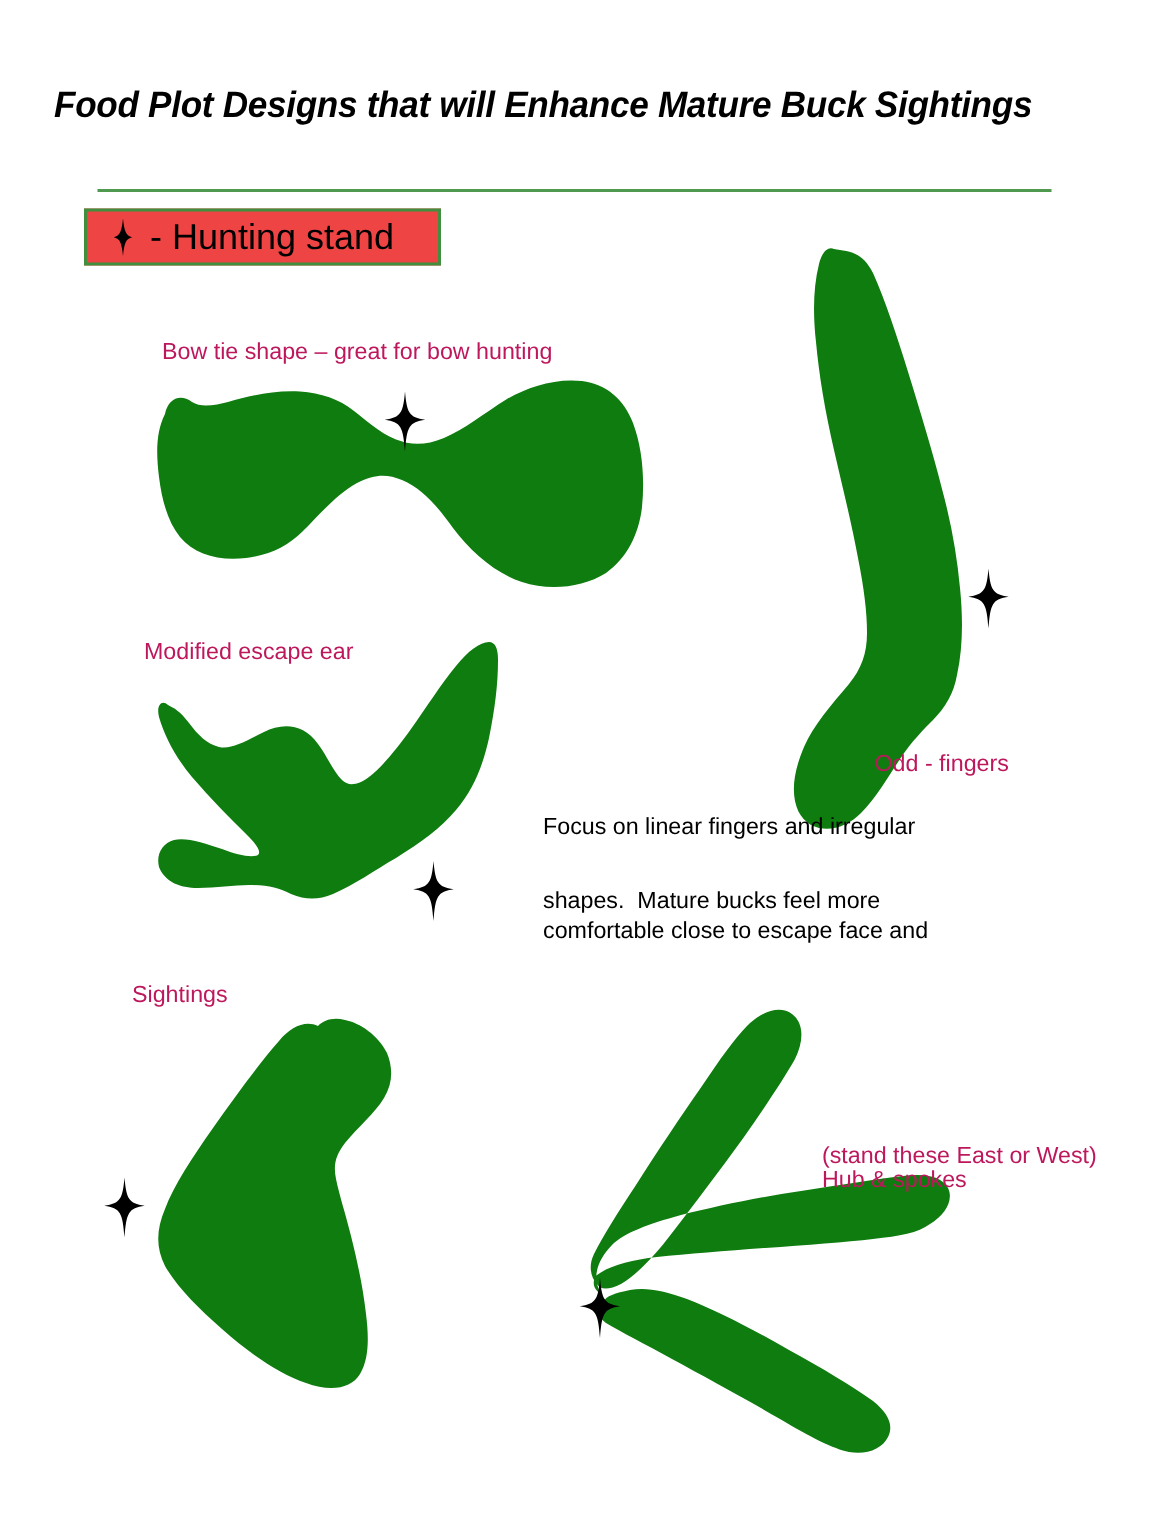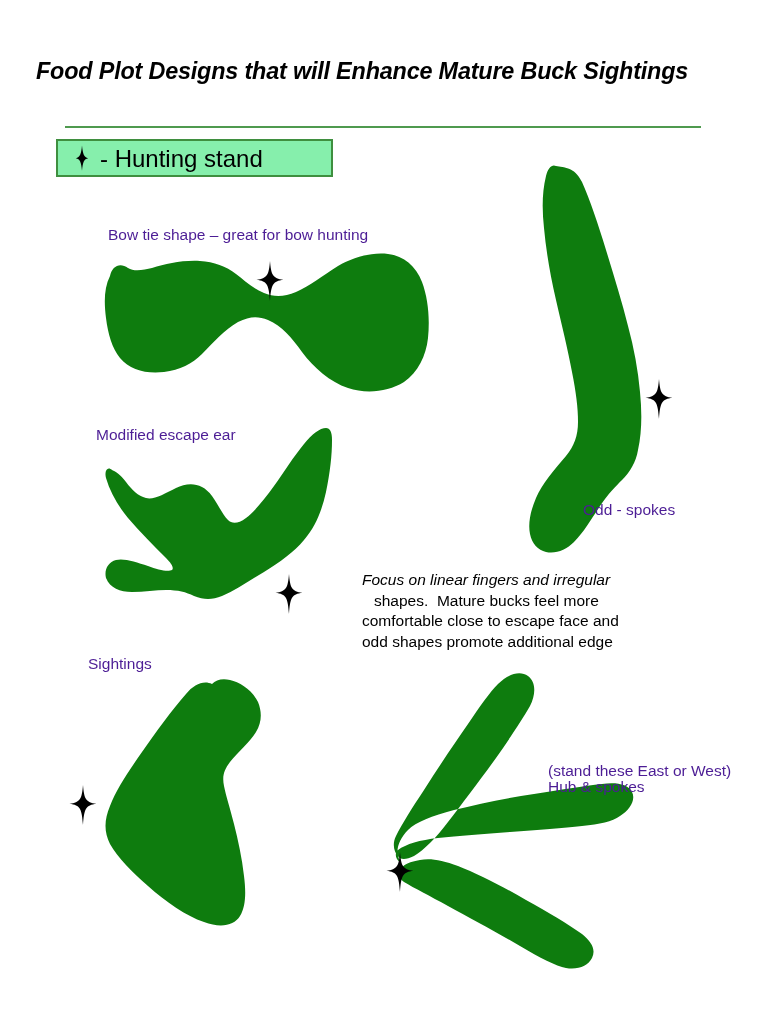--- a/index.html
+++ b/index.html
@@ -48,24 +48,24 @@
     width: 636px;
     height: 2px;
     background: #4f9a4f;
   }
 
   
   #legend-box {
     position: absolute;
     left: 56px;
     top: 139px;
-    width: 277px;
+    width: 238px;
     height: 38px;
     border: 2px solid #3f8f3f;
-    background: #86efac;
+    background: #ef4444;
     box-sizing: border-box;
   }
   #legend-star {
     position: absolute;
     left: 10px;
     top: 4px;
     width: 28px;
     height: 28px;
   }
   #legend-text {
@@ -76,21 +76,21 @@
     line-height: 28px;
     white-space: nowrap;
   }
 
   
   .label {
     position: absolute;
     font-size: 15.5px;
     line-height: 19px;
     white-space: pre;
-    color: #4c1d95;
+    color: #be185d;
   }
   .para {
     position: absolute;
     font-size: 15.5px;
     line-height: 20.5px;
     white-space: pre;
     color: #000;
   }
 
   
@@ -260,26 +260,25 @@
       <use href="#star-def" x="0" y="0" transform="translate(659,399)"></use>
       <use href="#star-def" x="0" y="0" transform="translate(83,805)"></use>
       <use href="#star-def" x="0" y="0" transform="translate(400,872)"></use>
     </svg>
   </div>
 
   <div class="label" style="left:108px; top:225px;">Bow tie shape – great for bow hunting</div>
 
   <div class="label" style="left:96px; top:425px;">Modified escape ear</div>
 
-  <div class="label" style="left:583px; top:500px;">Odd - spokes</div>
+  <div class="label" style="left:583px; top:500px;">Odd - fingers</div>
 
   <div class="label" style="left:88px; top:654px;">Sightings</div>
 
   <div class="label" style="left:548px; top:777px;">Hub &amp; spokes</div>
 
   <div class="label" style="left:548px; top:761px;">(stand these East or West)</div>
 
-  <div class="para" style="left:362px; top:570px;font-style:italic;">Focus on linear fingers and irregular</div>
-  <div class="para" style="left:374px; top:590.5px;">shapes.  Mature bucks feel more</div>
+  <div class="para" style="left:362px; top:542px;">Focus on linear fingers and irregular</div>
+  <div class="para" style="left:362px; top:590.5px;">shapes.  Mature bucks feel more</div>
   <div class="para" style="left:362px; top:611px;">comfortable close to escape face and</div>
-  <div class="para" style="left:362px; top:631.5px;">odd shapes promote additional edge</div>
 
 </div>
 
 </body></html>

